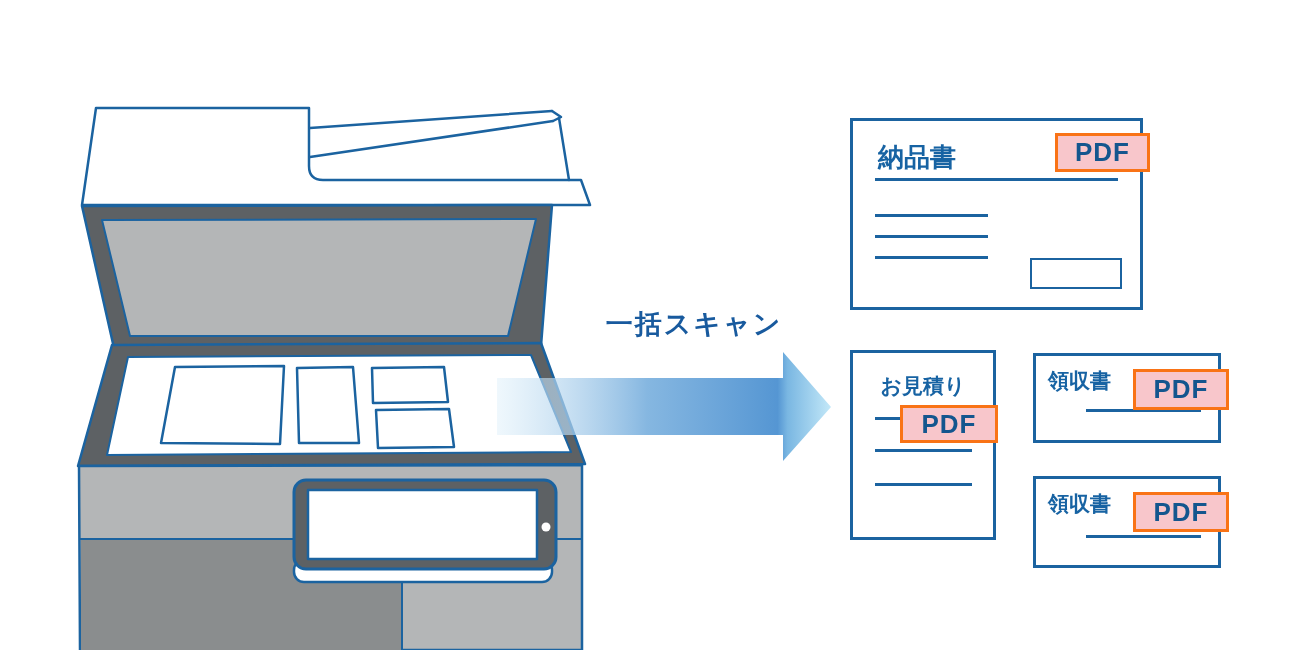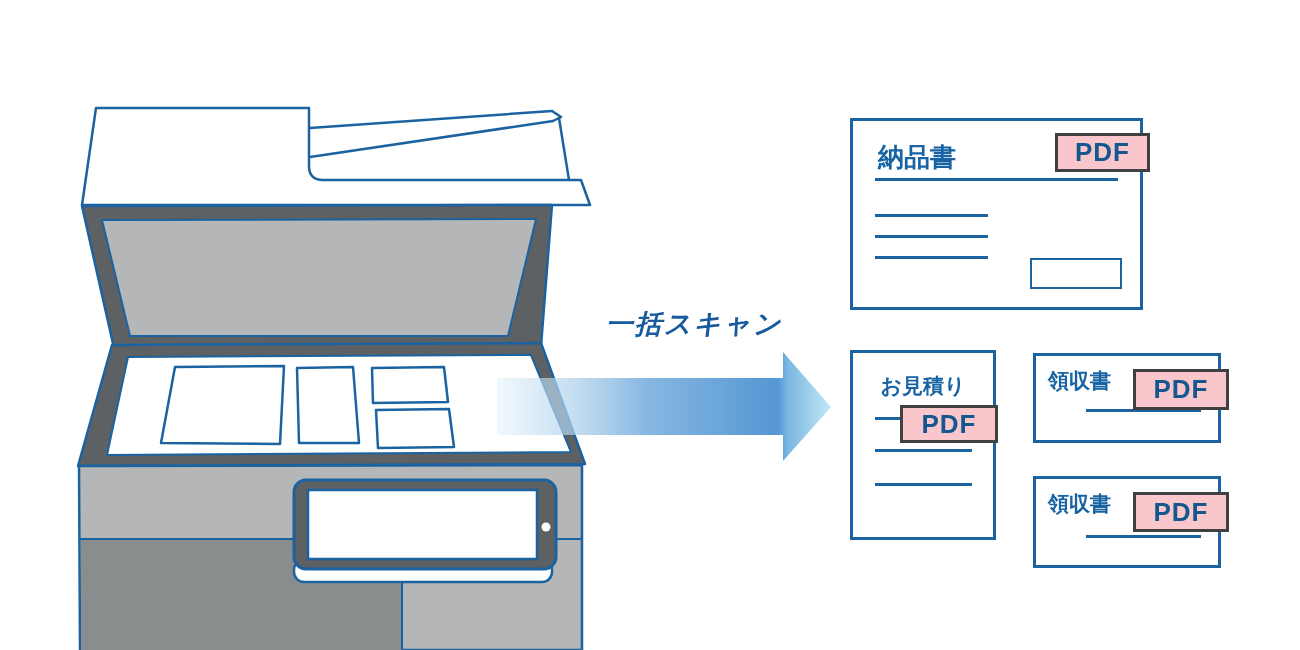--- a/index.html
+++ b/index.html
@@ -4,37 +4,37 @@
 <style>
   html,body{margin:0;padding:0;background:#ffffff;}
   #stage{
     position:relative;width:1300px;height:650px;overflow:hidden;background:#fff;
     font-family:"Liberation Sans","DejaVu Sans",sans-serif;
   }
   #machine-svg{position:absolute;left:0;top:0;}
   
   .arrow-label{
     position:absolute;left:588px;top:306px;width:212px;text-align:center;
-    font-size:27px;font-weight:600;letter-spacing:2px;color:#185a9e;white-space:nowrap;font-style:italic;
+    font-size:27px;font-weight:600;letter-spacing:2px;color:#185a9e;white-space:nowrap;
   }
   
   .card{position:absolute;background:#fff;border:3px solid #1b63a0;box-sizing:border-box;}
   .card-a{left:850px;top:118px;width:293px;height:192px;}
   .card-b{left:850px;top:350px;width:146px;height:190px;padding-left:25px;}
   .card-c{left:1033px;top:353px;width:188px;height:90px;}
   .card-d{left:1033px;top:476px;width:188px;height:92px;}
   .card-title{position:absolute;color:#1763a3;font-weight:600;white-space:nowrap;}
   .title-a{left:25px;top:19px;font-size:26px;}
   .title-b{left:0;top:19px;width:100%;text-align:center;font-size:21px;}
   .title-cd{left:12px;top:11px;font-size:21px;text-align:center;}
   .hline{position:absolute;background:#1b63a0;height:3px;}
   .box-outline{position:absolute;border:2.5px solid #1b63a0;background:#fff;box-sizing:border-box;}
   
   .badge{
-    position:absolute;background:#f8c6cb;border:3px solid #404040;box-sizing:border-box;
+    position:absolute;background:#f8c6cb;border:3px solid #f97316;box-sizing:border-box;
     display:flex;align-items:center;justify-content:center;
     color:#14568e;font-weight:700;font-size:26px;letter-spacing:1px;
   }
   .badge-a{left:1055px;top:133px;width:95px;height:39px;}
   .badge-b{left:900px;top:405px;width:98px;height:38px;}
   .badge-c{left:1133px;top:369px;width:96px;height:41px;}
   .badge-d{left:1133px;top:492px;width:96px;height:40px;}
 </style>
 </head>
 <body>

